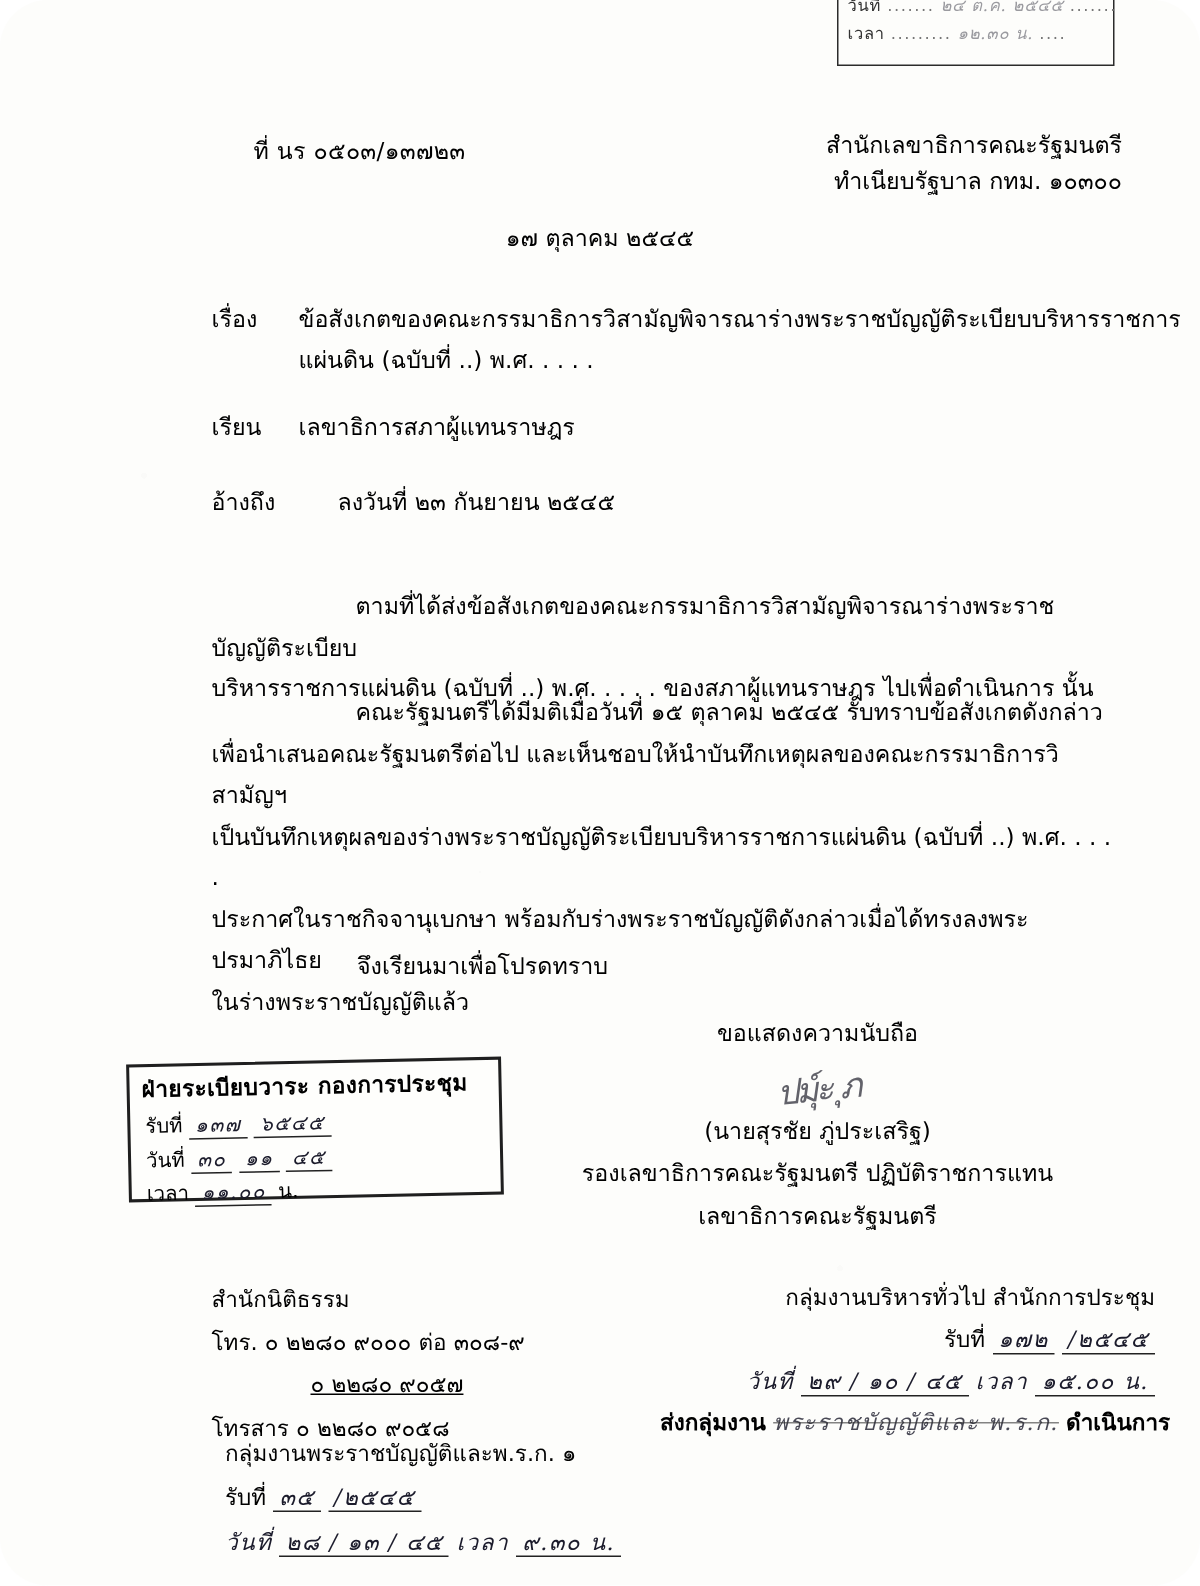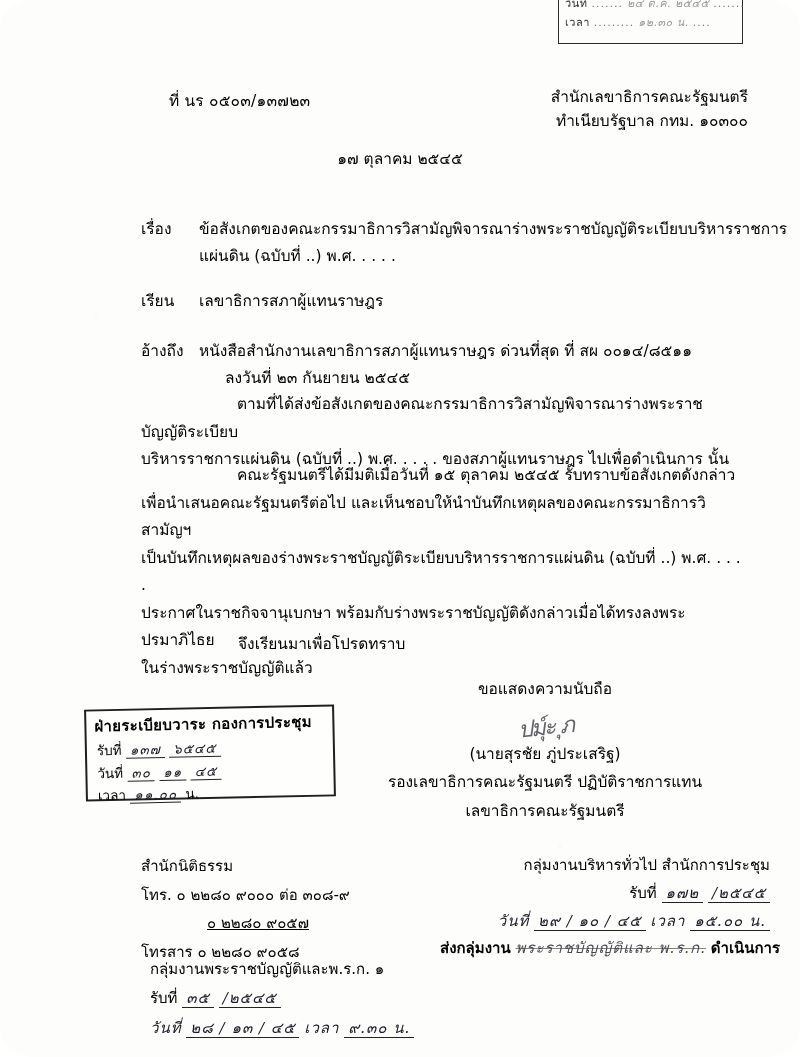--- a/index.html
+++ b/index.html
@@ -75,21 +75,20 @@
     left: 0; right: 0; top: 146px;
     text-align: center;
     font-size: 15.5px;
   }
 
   
   .field {
     left: 141px;
     font-size: 15.5px;
     line-height: 1.75;
-    margin-top: 16px;
   }
   .field .label {
     position: absolute;
     left: 0; top: 0;
     width: 58px;
   }
   .field .value {
     margin-left: 58px;
     display: block;
     max-width: 600px;
@@ -238,21 +237,20 @@
   </div>
 
   <div class="abs field f-to">
     <span class="label">เรียน</span>
     <span class="value">เลขาธิการสภาผู้แทนราษฎร</span>
   </div>
 
   <div class="abs field f-ref">
     <span class="label">อ้างถึง</span>
     <span class="value">
-      <span class="ln">หนังสือสำนักงานเลขาธิการสภาผู้แทนราษฎร ด่วนที่สุด ที่ สผ ๐๐๑๔/๘๕๑๑</span>
       <span class="ln indent">ลงวันที่ ๒๓ กันยายน ๒๕๔๕</span>
     </span>
   </div>
 
   <div class="abs body-par p1">
     <span class="ln ind">ตามที่ได้ส่งข้อสังเกตของคณะกรรมาธิการวิสามัญพิจารณาร่างพระราชบัญญัติระเบียบ</span>
     <span class="ln">บริหารราชการแผ่นดิน (ฉบับที่ ..) พ.ศ. . . . . ของสภาผู้แทนราษฎร ไปเพื่อดำเนินการ  นั้น</span>
   </div>
 
   <div class="abs body-par p2">

